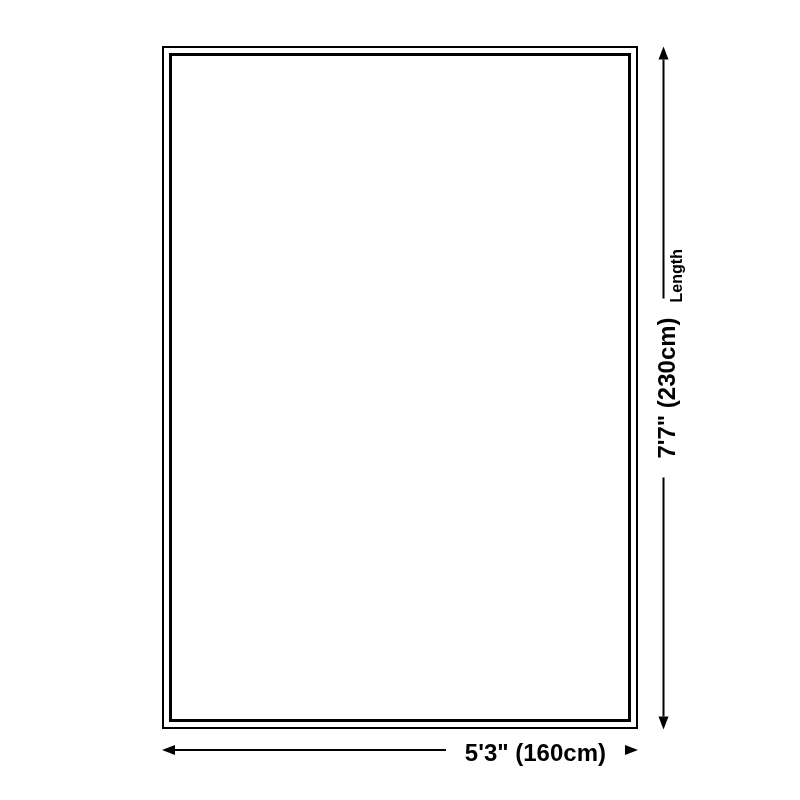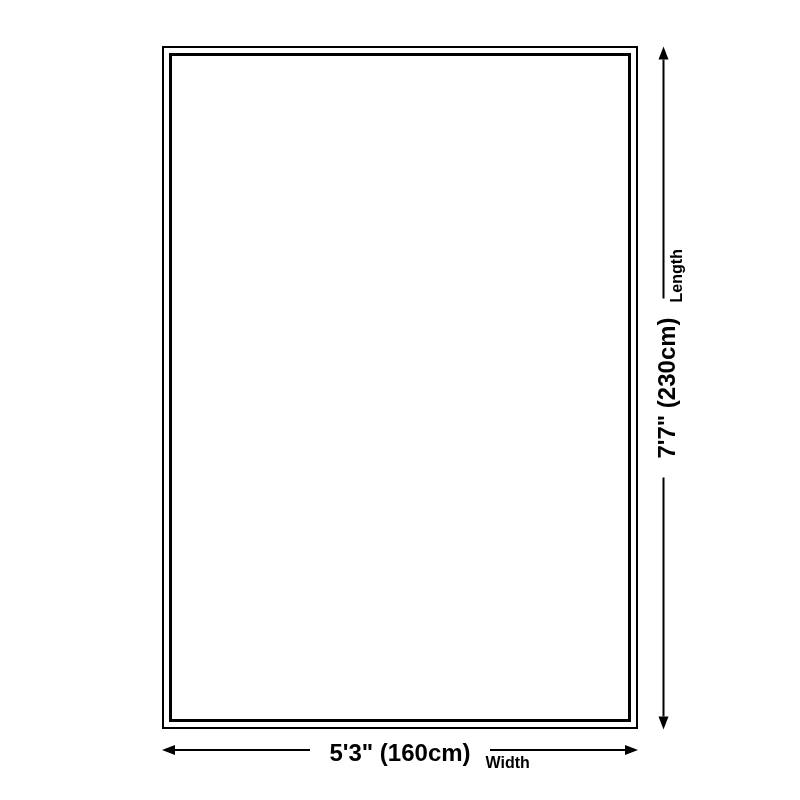--- a/index.html
+++ b/index.html
@@ -52,24 +52,20 @@
 <div class="diagram">
 
   <div class="rug-outer">
     <div class="rug-inner"></div>
   </div>
 
   <div class="dim dim-h">
     <span class="ah ah-start"></span>
     <span class="seg"></span>
     <span class="dim-value">5'3" (160cm)</span>
-    <span class="seg seg-labeled">
-      <span class="segline"></span>
-      <span class="dim-axis-label">Width</span>
-    </span>
     <span class="ah ah-end"></span>
   </div>
 
   <div class="dim dim-v">
     <span class="ah ah-start"></span>
     <span class="seg"></span>
     <span class="dim-value">7'7" (230cm)</span>
     <span class="seg seg-labeled">
       <span class="segline"></span>
       <span class="dim-axis-label">Length</span>

